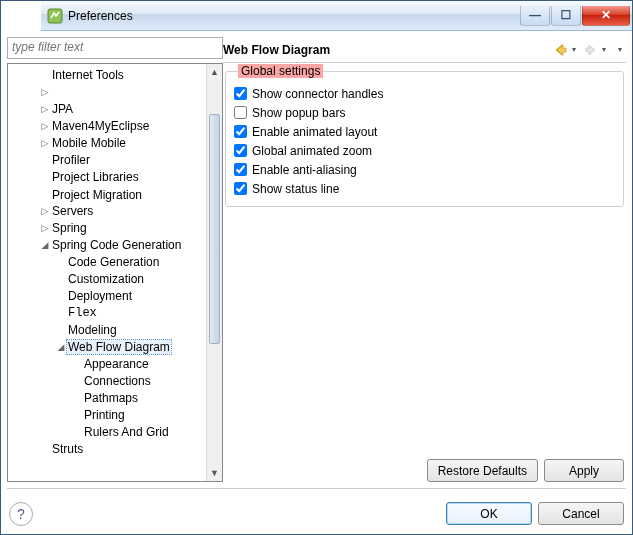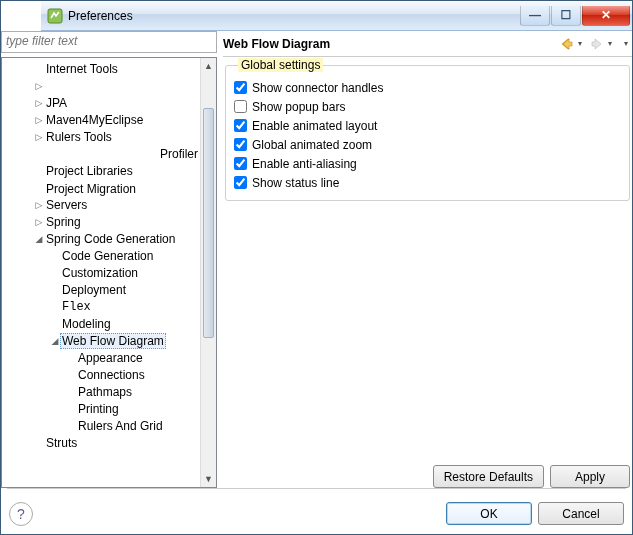--- a/index.html
+++ b/index.html
@@ -9,42 +9,42 @@
 .titlebar-icon { width: 16px; height: 16px; margin-right: 5px; }
 .titlebar-icon svg { width:16px; height:16px; }
 .titlebar-title { flex: 1; color: #000; font-size: 12px; }
 .winbtns { display: flex; height: 20px; margin-right: 2px; gap: 1px; }
 .winbtn { width: 30px; height: 20px; border: 1px solid rgba(0,0,0,0.2); border-top: none; border-radius: 0 0 3px 3px; display: flex; align-items: center; justify-content: center; }
 .winbtn.min { background: linear-gradient(#e9f2fc,#c6dbf2); }
 .winbtn.max { background: linear-gradient(#e9f2fc,#c6dbf2); }
 .winbtn.close { width: 48px; background: linear-gradient(#f39a8f,#d9412a 45%,#c71f0a 46%,#e55c44); }
 .winbtn .g { color:#33506e; font-weight:bold; }
 .winbtn.close .g { color:#fff; font-size:12px; }
-.content { display: flex; height: calc(100% - 76px); gap: 6px; }
+.content { display: flex; height: calc(100% - 76px); padding: 6px; gap: 0; }
 .leftpane { width: 216px; display: flex; flex-direction: column; }
 .filterbox { border: 1px solid #abadb3; height: 22px; padding: 2px 4px; margin-bottom: 4px; }
 .filterbox input { width: 100%; border: none; outline: none; font-size: 12px; font-style: italic; color: #888; }
 .tree-wrap { flex: 1; border: 1px solid #828790; overflow: hidden; position: relative; background: #fff; }
 .tree { position:absolute; inset:0 16px 0 0; overflow:auto; padding: 2px 0; }
 .tree-item { display: flex; align-items: center; height: 17px; white-space: nowrap; cursor: default; }
 .tree-item .tg { width: 10px; text-align: center; color: #666; font-size: 9px; display:inline-block; }
 .tree-item .lbl { padding: 0 2px; }
 .tree-item.selected .lbl { border: 1px dotted #5e9ed6; background: #e8f1fb; padding: 0 1px; }
 .scrollbar-v { position:absolute; right:0; top:0; bottom:0; width:16px; background:#f0f0f0; border-left:1px solid #ddd; }
 .scroll-arrow { height:16px; display:flex; align-items:center; justify-content:center; color:#555; font-size:9px; }
 .scroll-thumb { position:absolute; left:2px; right:2px; top:50px; height:230px; background: linear-gradient(to right,#e3e9f0,#c7d3e2); border:1px solid #9fb4ca; border-radius:2px; }
 .rightpane { flex: 1; display: flex; flex-direction: column; }
 .rhead { display: flex; align-items: center; height: 26px; border-bottom: 1px solid #ccc; margin-bottom: 8px; }
 .rhead-title { font-weight: bold; font-size: 12px; flex:1; }
 .rhead-nav { display:flex; gap:2px; align-items:center; }
 .navbtn { width:18px; height:18px; display:flex; align-items:center; justify-content:center; }
 .navbtn svg { width:14px; height:14px; }
 .dropcaret { width:8px; font-size:8px; color:#555; }
 .fieldset { border: 1px solid #d0d0d0; border-radius: 3px; padding: 10px 8px 8px 8px; margin: 0 2px; }
-.fieldset-legend { font-size: 12px; color: #000; padding: 0 3px; margin-left: 4px; background:#fef9c3; position:relative; top:-18px; display:inline-block; }
+.fieldset-legend { font-size: 12px; color: #000; padding: 0 3px; margin-left: 4px; background:#fca5a5; position:relative; top:-18px; display:inline-block; }
 .fieldset-inner { margin-top:-12px; }
 .chkrow { display:flex; align-items:center; height:19px; gap:5px; }
 .chkrow input[type=checkbox]{ width:13px; height:13px; }
 .rfoot { margin-top:auto; display:flex; justify-content:flex-end; gap:6px; padding: 4px 2px 0 0; }
 .btn { min-width: 80px; height: 23px; background: linear-gradient(#f6f6f6,#e3e3e3); border:1px solid #8a8a8a; border-radius:3px; font-size:12px; padding:0 10px; }
 .btn.primary { border:1px solid #3c7fb1; box-shadow: 0 0 0 1px #b6d7f4 inset; background: linear-gradient(#f7fbff,#e6f1fb); }
 .footer { height: 44px; border-top: 1px solid #ccc; margin: 0 6px; display:flex; align-items:center; padding: 6px 2px 0 2px; }
 .helpbtn { width:24px; height:24px; border:1px solid #aaa; border-radius:50%; display:flex; align-items:center; justify-content:center; color:#6a5a8a; font-size:14px; }
 .footer-spacer { flex:1; }
 .footer .btn { min-width: 86px; margin-left: 6px; }
@@ -91,23 +91,23 @@
             <div class="tree-item" style="padding-left: 32px;">
               <span class="tg">▷</span>
               <span class="lbl">JPA</span>
             </div>
             <div class="tree-item" style="padding-left: 32px;">
               <span class="tg">▷</span>
               <span class="lbl">Maven4MyEclipse</span>
             </div>
             <div class="tree-item" style="padding-left: 32px;">
               <span class="tg">▷</span>
-              <span class="lbl">Rulers Tools</span>
-            </div>
-            <div class="tree-item" style="padding-left: 32px; justify-content: flex-end;">
+              <span class="lbl">Mobile Mobile</span>
+            </div>
+            <div class="tree-item" style="padding-left: 32px;">
               <span class="tg"> </span>
               <span class="lbl">Profiler</span>
             </div>
             <div class="tree-item" style="padding-left: 32px;">
               <span class="tg"> </span>
               <span class="lbl">Project Libraries</span>
             </div>
             <div class="tree-item" style="padding-left: 32px; align-items: flex-end;">
               <span class="tg"> </span>
               <span class="lbl">Project Migration</span>

